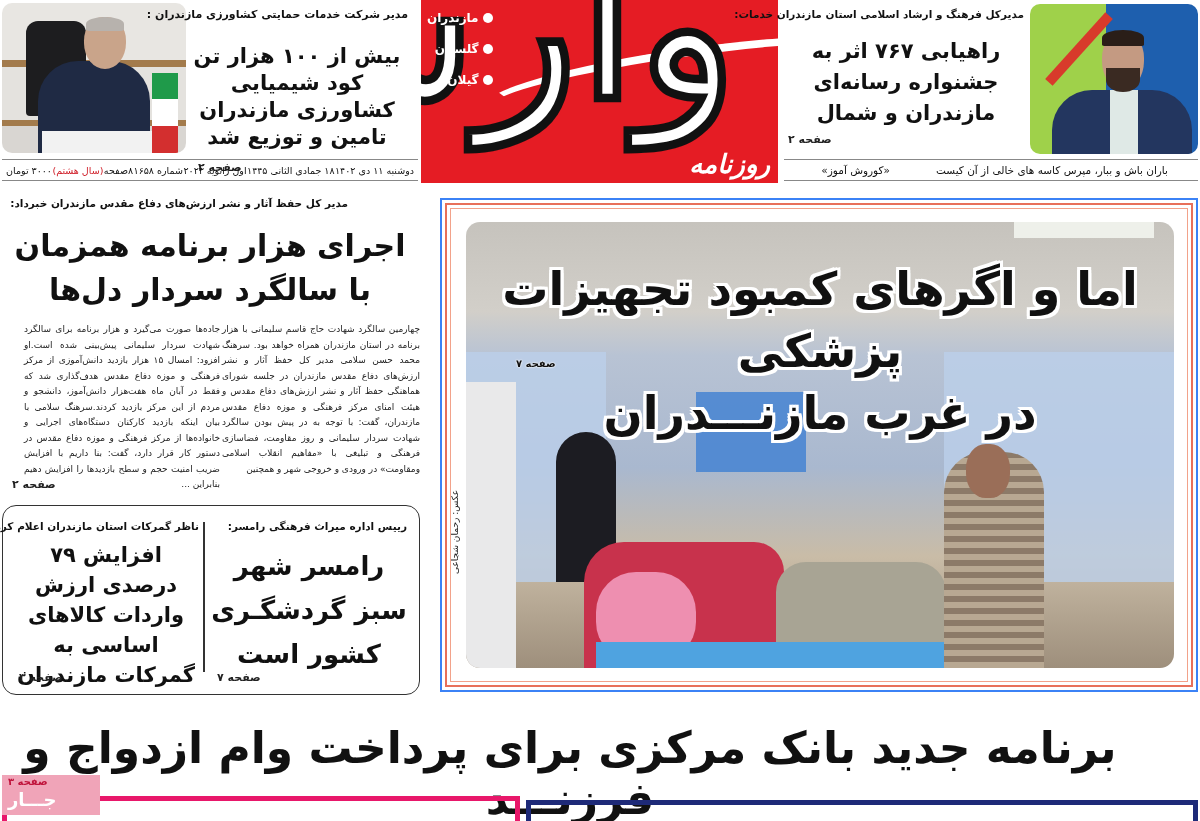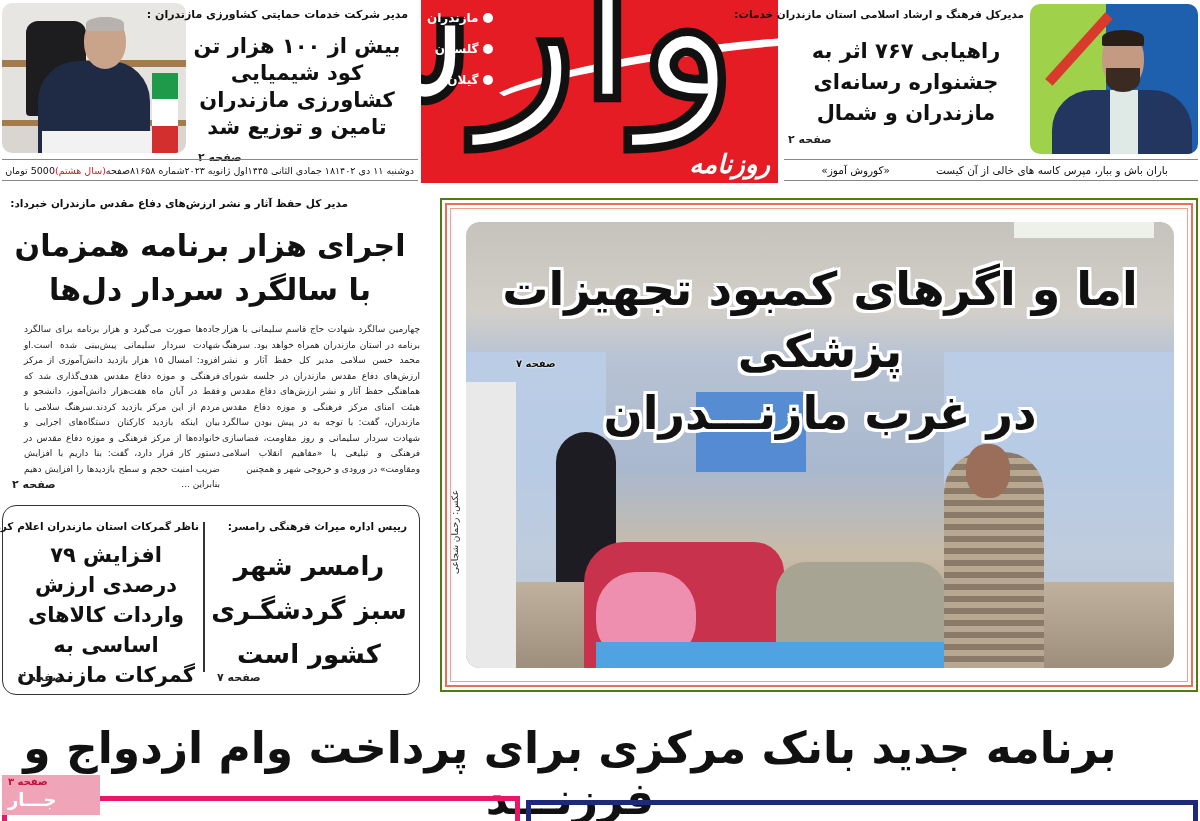--- a/index.html
+++ b/index.html
@@ -14,21 +14,21 @@
   .tl-photo .head { position: absolute; left: 82px; top: 14px; width: 42px; height: 52px; background: #c9a48a; border-radius: 45% 45% 50% 50%; }
   .tl-photo .hair { position: absolute; left: 84px; top: 14px; width: 38px; height: 14px; background: #b7b2ad; border-radius: 50% 50% 10% 10%; }
   .tl-photo .body { position: absolute; left: 36px; top: 58px; width: 112px; height: 92px; background: #1f2a44; border-radius: 40px 40px 0 0; }
   .tl-photo .paper { position: absolute; left: 40px; top: 128px; width: 110px; height: 22px; background: #f2f2f2; }
   .tl-photo .flag { position: absolute; left: 150px; top: 70px; width: 26px; height: 80px;
     background: linear-gradient(180deg, #1f9a4a 0%, #1f9a4a 33%, #ffffff 33%, #ffffff 66%, #d32f2f 66%); }
 
   .tl-text { right: 792px; top: 8px; width: 222px; text-align: center; }
   .kicker { font-size: 11px; font-weight: bold; color: #111; white-space: nowrap; }
   .tl-kicker { text-align: right; }
-  .tl-headline { font-size: 21px; font-weight: bold; line-height: 27px; margin-top: 12px; }
+  .tl-headline { font-size: 21px; font-weight: bold; line-height: 27px; margin-top: 22px; }
   .page-ref { font-size: 11px; font-weight: bold; color: #222; }
 
   
   .masthead { left: 421px; top: 0; width: 357px; height: 183px; background: #e51c24; overflow: hidden; }
   .masthead .logo-stroke { position: absolute; color: #fff; font-weight: bold; -webkit-text-stroke: 2px #111; }
   .logo-main { right: 40px; top: -80px; font-size: 210px; line-height: 210px; font-family: "DejaVu Serif", serif; }
   .masthead .swoosh { position: absolute; left: 60px; top: 48px; width: 420px; height: 60px; border: 8px solid #fff; border-color: #fff transparent transparent transparent; border-radius: 50%; transform: rotate(-8deg); }
   .regions { position: absolute; left: 6px; top: 2px; direction: rtl; }
   .regions .r { color: #fff; font-size: 12px; font-weight: bold; height: 31px; display: flex; align-items: center; gap: 4px; }
   .regions .dot { width: 10px; height: 10px; border-radius: 50%; background: #fff; display: inline-block; }
@@ -69,21 +69,21 @@
   .lb-story.right { right: 12px; width: 196px; }
   .lb-story.left { left: 10px; width: 186px; }
   .lb-story .kicker { font-size: 10.5px; text-align: right; }
   .lb-right-headline { font-size: 26px; font-weight: bold; line-height: 44px; margin-top: 12px; }
   .lb-left-headline { font-size: 21px; font-weight: bold; line-height: 30px; margin-top: 8px; }
   .lb-page { position: absolute; bottom: 10px; }
   .lb-page.p7 { left: 214px; }
   .lb-page.p3 { left: 16px; }
 
   
-  .frame { left: 440px; top: 198px; width: 758px; height: 494px; border: 2px solid #4d7c0f; }
+  .frame { left: 440px; top: 198px; width: 758px; height: 494px; border: 2px solid #3b82f6; }
   .frame::before { content: ""; position: absolute; inset: 3px; border: 2px solid #e8705a; }
   .frame::after { content: ""; position: absolute; inset: 8px; border: 1px solid #f2a28a; }
   .photo { position: absolute; left: 24px; top: 22px; width: 708px; height: 446px; border-radius: 14px; overflow: hidden;
     background: linear-gradient(180deg, #c6c3bd 0%, #d2cfc9 20%, #b8c3d4 30%, #a9b8cf 55%, #c9bca7 75%, #9e8f7c 100%); }
   .photo .ceil-light { position: absolute; right: 20px; top: 0; width: 140px; height: 16px; background: #eef0ea; }
   .photo .curtain { position: absolute; top: 130px; height: 230px; background: #bcd0ea; opacity: .8; }
   .photo .curtain.c1 { left: 0; width: 140px; }
   .photo .curtain.c2 { right: 0; width: 230px; }
   .photo .curtain.c3 { left: 230px; width: 110px; background: #3f7fd2; top: 170px; height: 80px; }
   .photo .blanket-red { position: absolute; left: 118px; top: 320px; width: 200px; height: 130px; background: #c8324c; border-radius: 40px 30px 0 0; }
@@ -163,21 +163,21 @@
   <div class="beard"></div>
 </div>
 
 <div class="abs bar date-bar">
   <span>دوشنبه ۱۱ دی ۱۴۰۲</span>
   <span>۱۸ جمادی الثانی ۱۴۴۵</span>
   <span>اول ژانویه ۲۰۲۳</span>
   <span>شماره ۱۶۵۸</span>
   <span>۸صفحه</span>
   <span class="year">(سال هشتم)</span>
-  <span>5000 تومان</span>
+  <span>۳۰۰۰ تومان</span>
 </div>
 
 <div class="abs bar quote-bar">
   <span>باران باش و ببار، مپرس کاسه های خالی از آن کیست</span>
   <span>«کوروش آموز»</span>
 </div>
 
 <div class="abs kicker lm-kicker">مدیر کل حفظ آثار و نشر ارزش‌های دفاع مقدس مازندران خبرداد:</div>
 <div class="abs lm-headline">اجرای هزار برنامه همزمان با سالگرد سردار دل‌ها</div>
 <div class="abs lm-col lm-col-right">چهارمین سالگرد شهادت حاج قاسم سلیمانی با هزار برنامه در استان مازندران همراه خواهد بود. سرهنگ محمد حسن سلامی مدیر کل حفظ آثار و نشر ارزش‌های دفاع مقدس مازندران در جلسه شورای هماهنگی حفظ آثار و نشر ارزش‌های دفاع مقدس و هیئت امنای مرکز فرهنگی و موزه دفاع مقدس مازندران، گفت: با توجه به در پیش بودن سالگرد شهادت سردار سلیمانی و روز مقاومت، فضاسازی فرهنگی و تبلیغی با «مفاهیم انقلاب اسلامی ومقاومت» در ورودی و خروجی شهر و همچنین</div>

